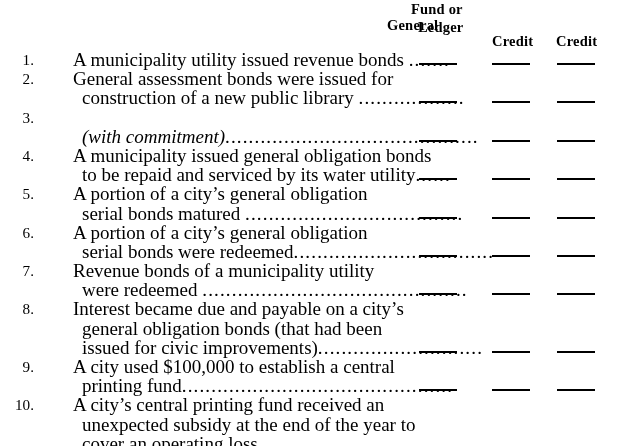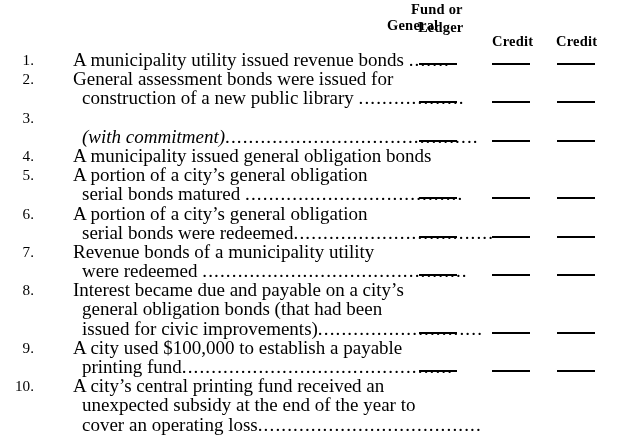--- a/index.html
+++ b/index.html
@@ -168,20 +168,28 @@
             </div>
           </div>
         </div>
       </div>
       <div class="item">
         <div class="item-lines">
           <div class="line">
             <span class="num">4.</span>
             <span class="txt"><span>A municipality issued general obligation bonds</span></span>
           </div>
+          <div class="line">
+            <span class="txt cont"><span>to be repaid and serviced by its water utility</span><span class="leader">......</span></span>
+            <div class="blanks">
+              <div class="blank blank-c1"></div>
+              <div class="blank blank-c2"></div>
+              <div class="blank blank-c3"></div>
+            </div>
+          </div>
         </div>
       </div>
       <div class="item">
         <div class="item-lines">
           <div class="line">
             <span class="num">5.</span>
             <span class="txt"><span>A portion of a city’s general obligation</span></span>
           </div>
           <div class="line">
             <span class="txt cont"><span>serial bonds matured </span><span class="leader">.....................................</span></span>
@@ -241,21 +249,21 @@
               <div class="blank blank-c2"></div>
               <div class="blank blank-c3"></div>
             </div>
           </div>
         </div>
       </div>
       <div class="item">
         <div class="item-lines">
           <div class="line">
             <span class="num">9.</span>
-            <span class="txt"><span>A city used $100,000 to establish a payable</span></span>
+            <span class="txt"><span>A city used $100,000 to establish a central</span></span>
           </div>
           <div class="line">
             <span class="txt cont"><span>printing fund</span><span class="leader">..............................................</span></span>
             <div class="blanks">
               <div class="blank blank-c1"></div>
               <div class="blank blank-c2"></div>
               <div class="blank blank-c3"></div>
             </div>
           </div>
         </div>

